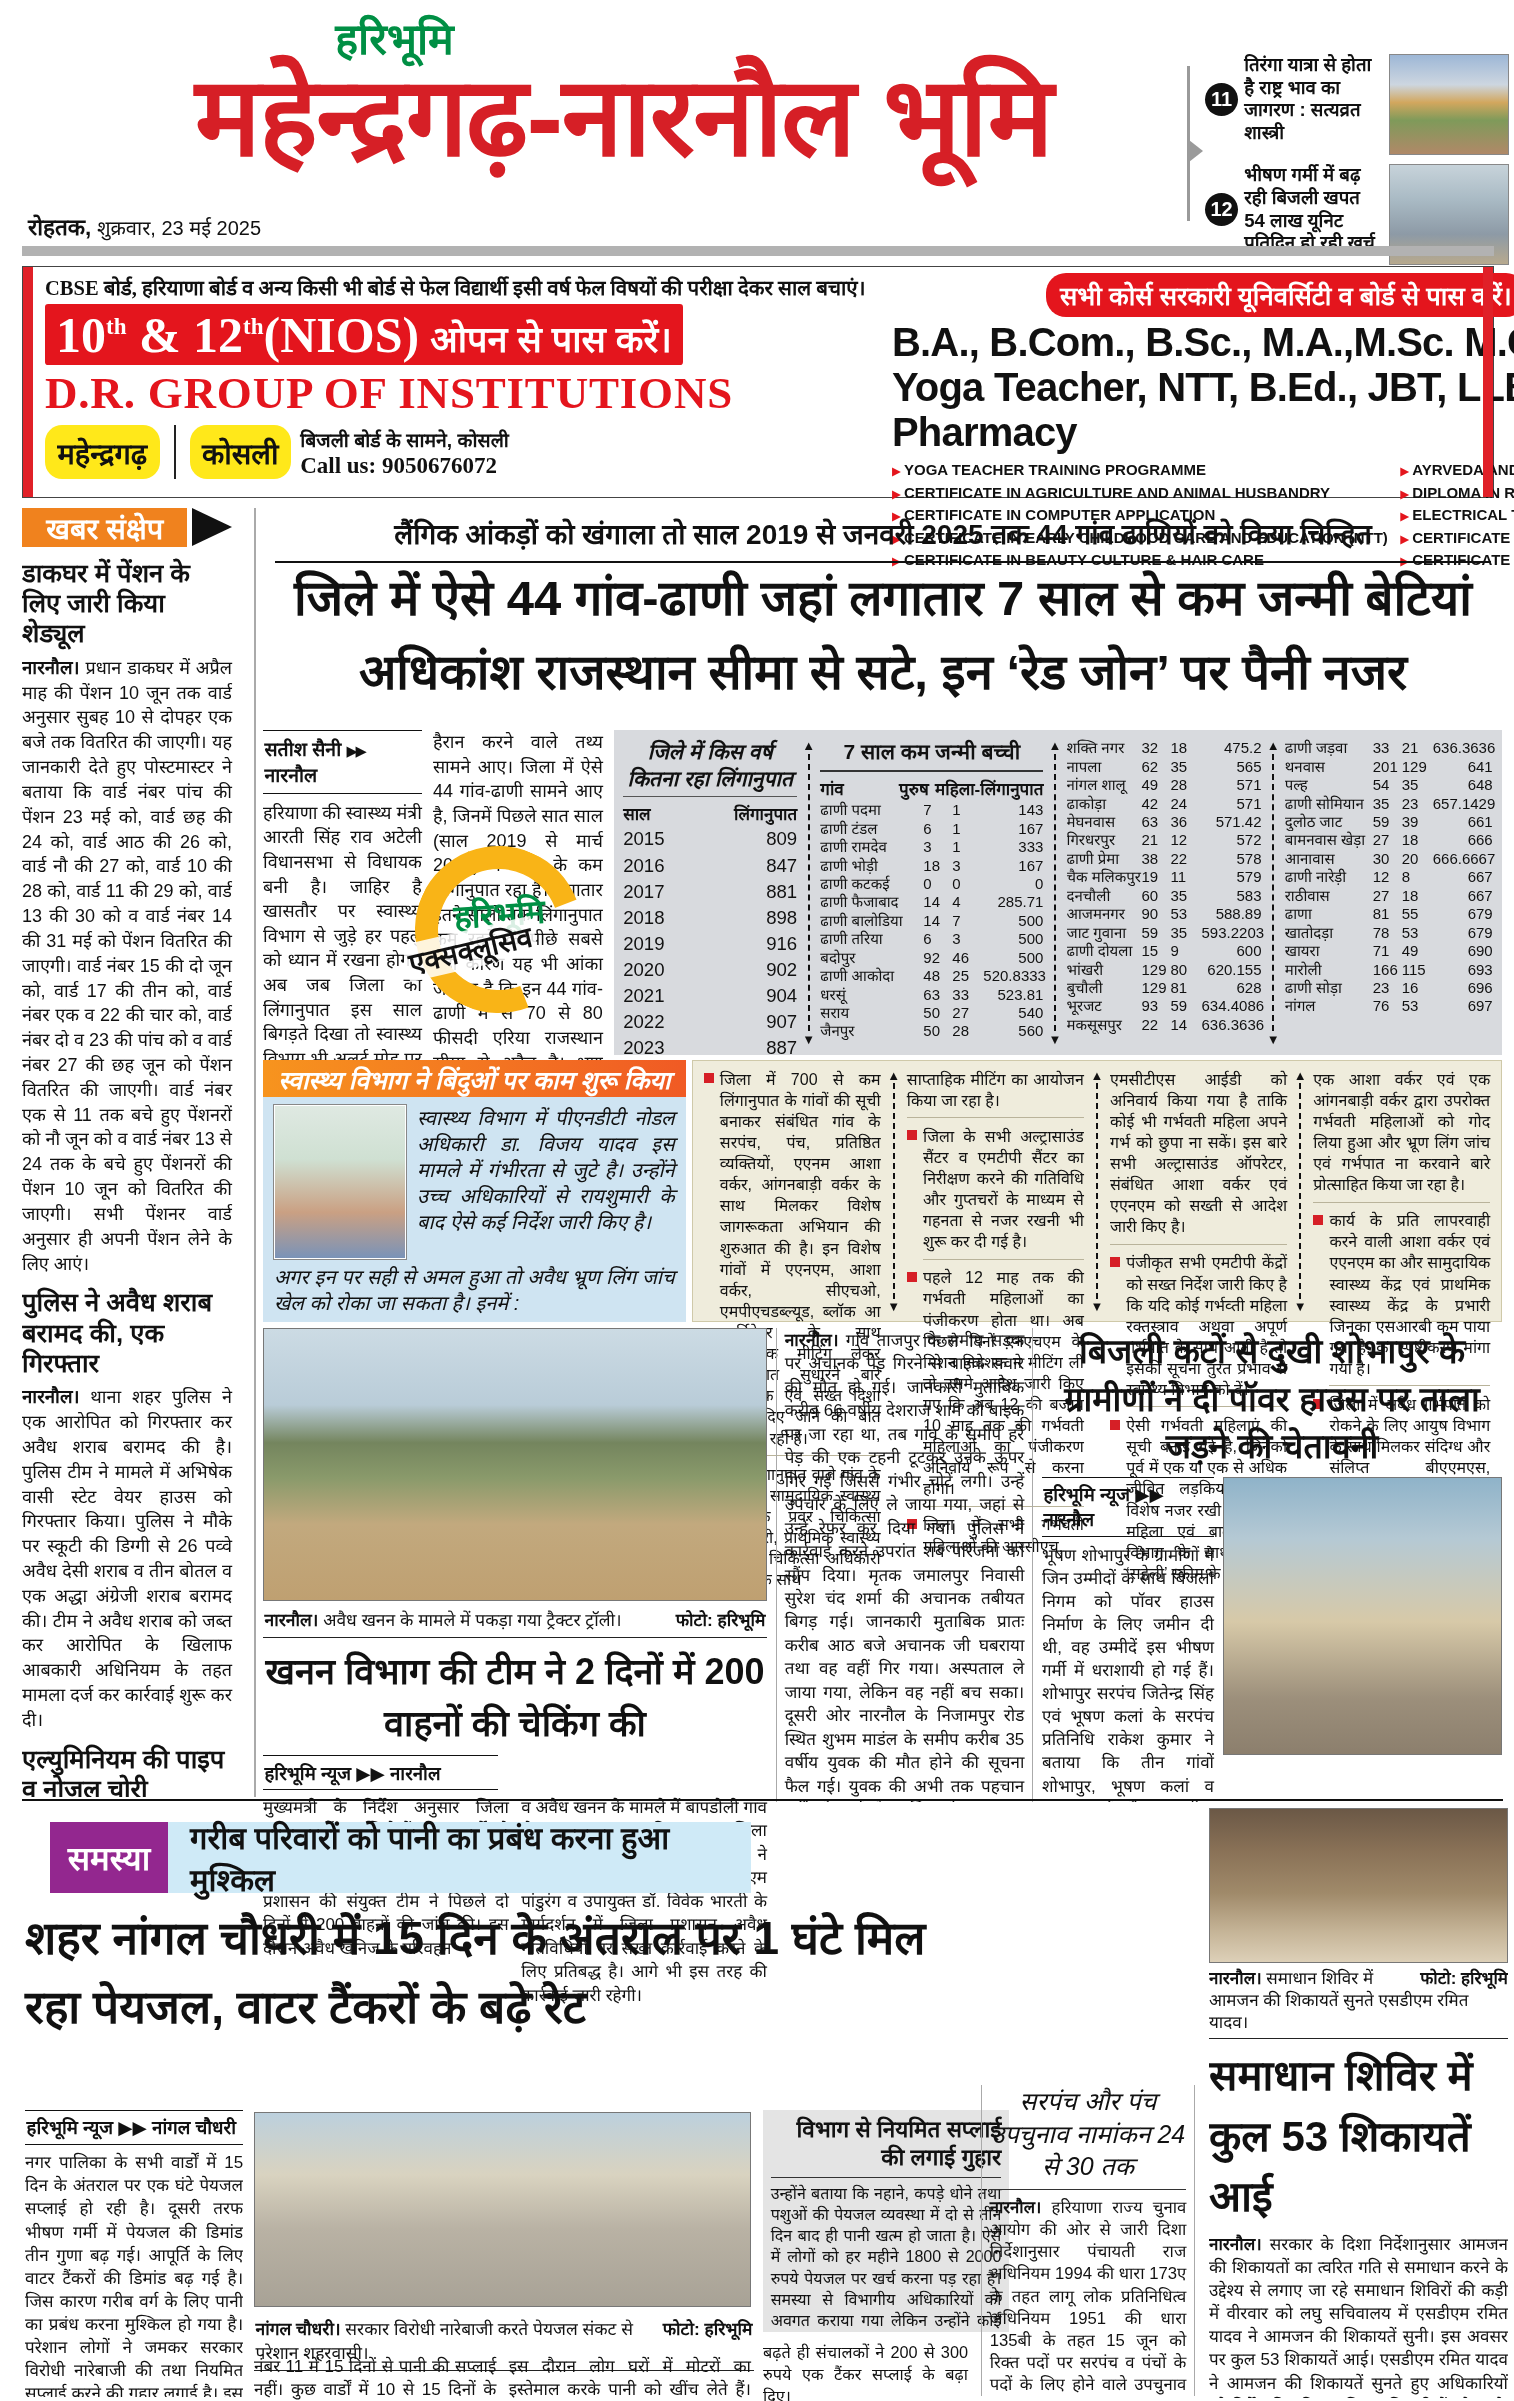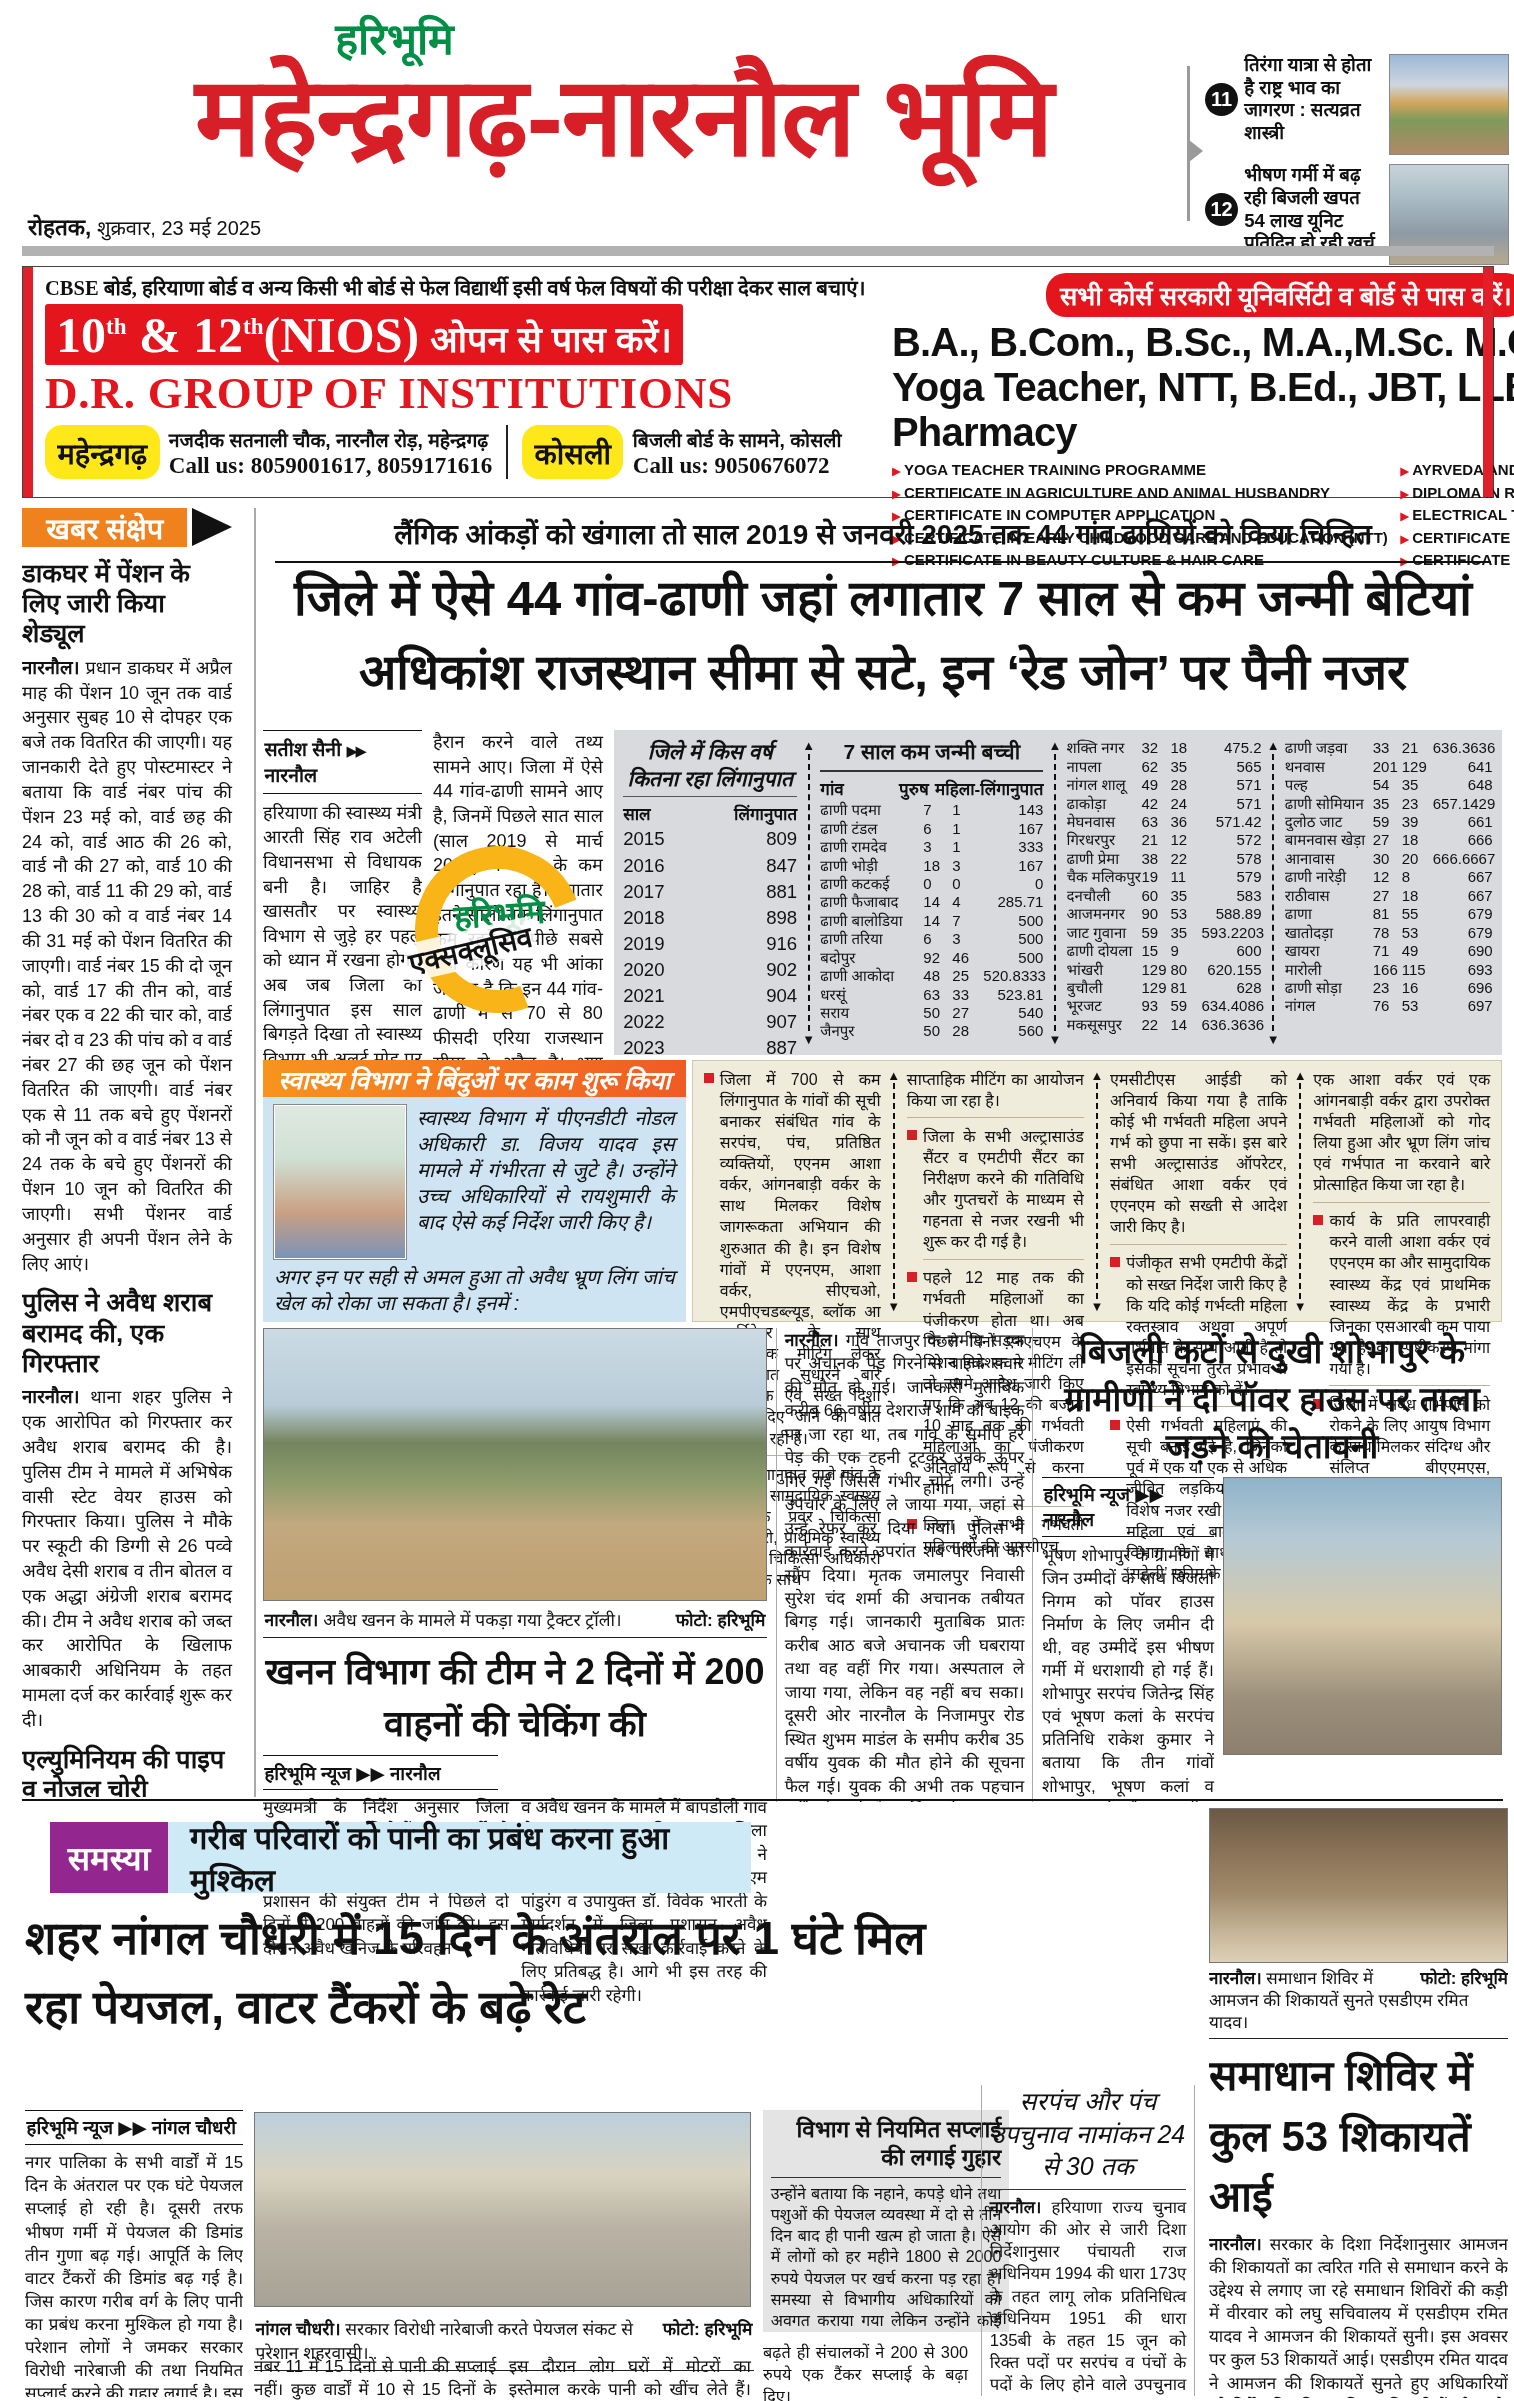--- a/index.html
+++ b/index.html
@@ -180,24 +180,20 @@
     <div class="ad-left">
       <div class="ad-topline">CBSE बोर्ड, हरियाणा बोर्ड व अन्य किसी भी बोर्ड से फेल विद्यार्थी  इसी वर्ष फेल विषयों की परीक्षा देकर साल बचाएं।</div>
       <div class="ad-banner">
         <span class="en"><span>10</span><sup>th</sup><span> &amp; 12</span><sup>th</sup><span>(NIOS)</span></span>
         <span class="hi">ओपन से पास करें।</span>
       </div>
       <div class="ad-org">D.R. GROUP OF INSTITUTIONS</div>
       <div class="ad-locs">
         <div class="loc">
           <span class="loc-badge">महेन्द्रगढ़</span>
-          <span>
-            <div class="loc-addr">नजदीक सतनाली चौक, नारनौल रोड़, महेन्द्रगढ़</div>
-            <div class="loc-phone">Call us: 8059001617, 8059171616</div>
-          </span>
         </div>
         <div class="loc">
           <span class="loc-badge">कोसली</span>
           <span>
             <div class="loc-addr">बिजली बोर्ड के सामने, कोसली</div>
             <div class="loc-phone">Call us: 9050676072</div>
           </span>
         </div>
       </div>
     </div>

